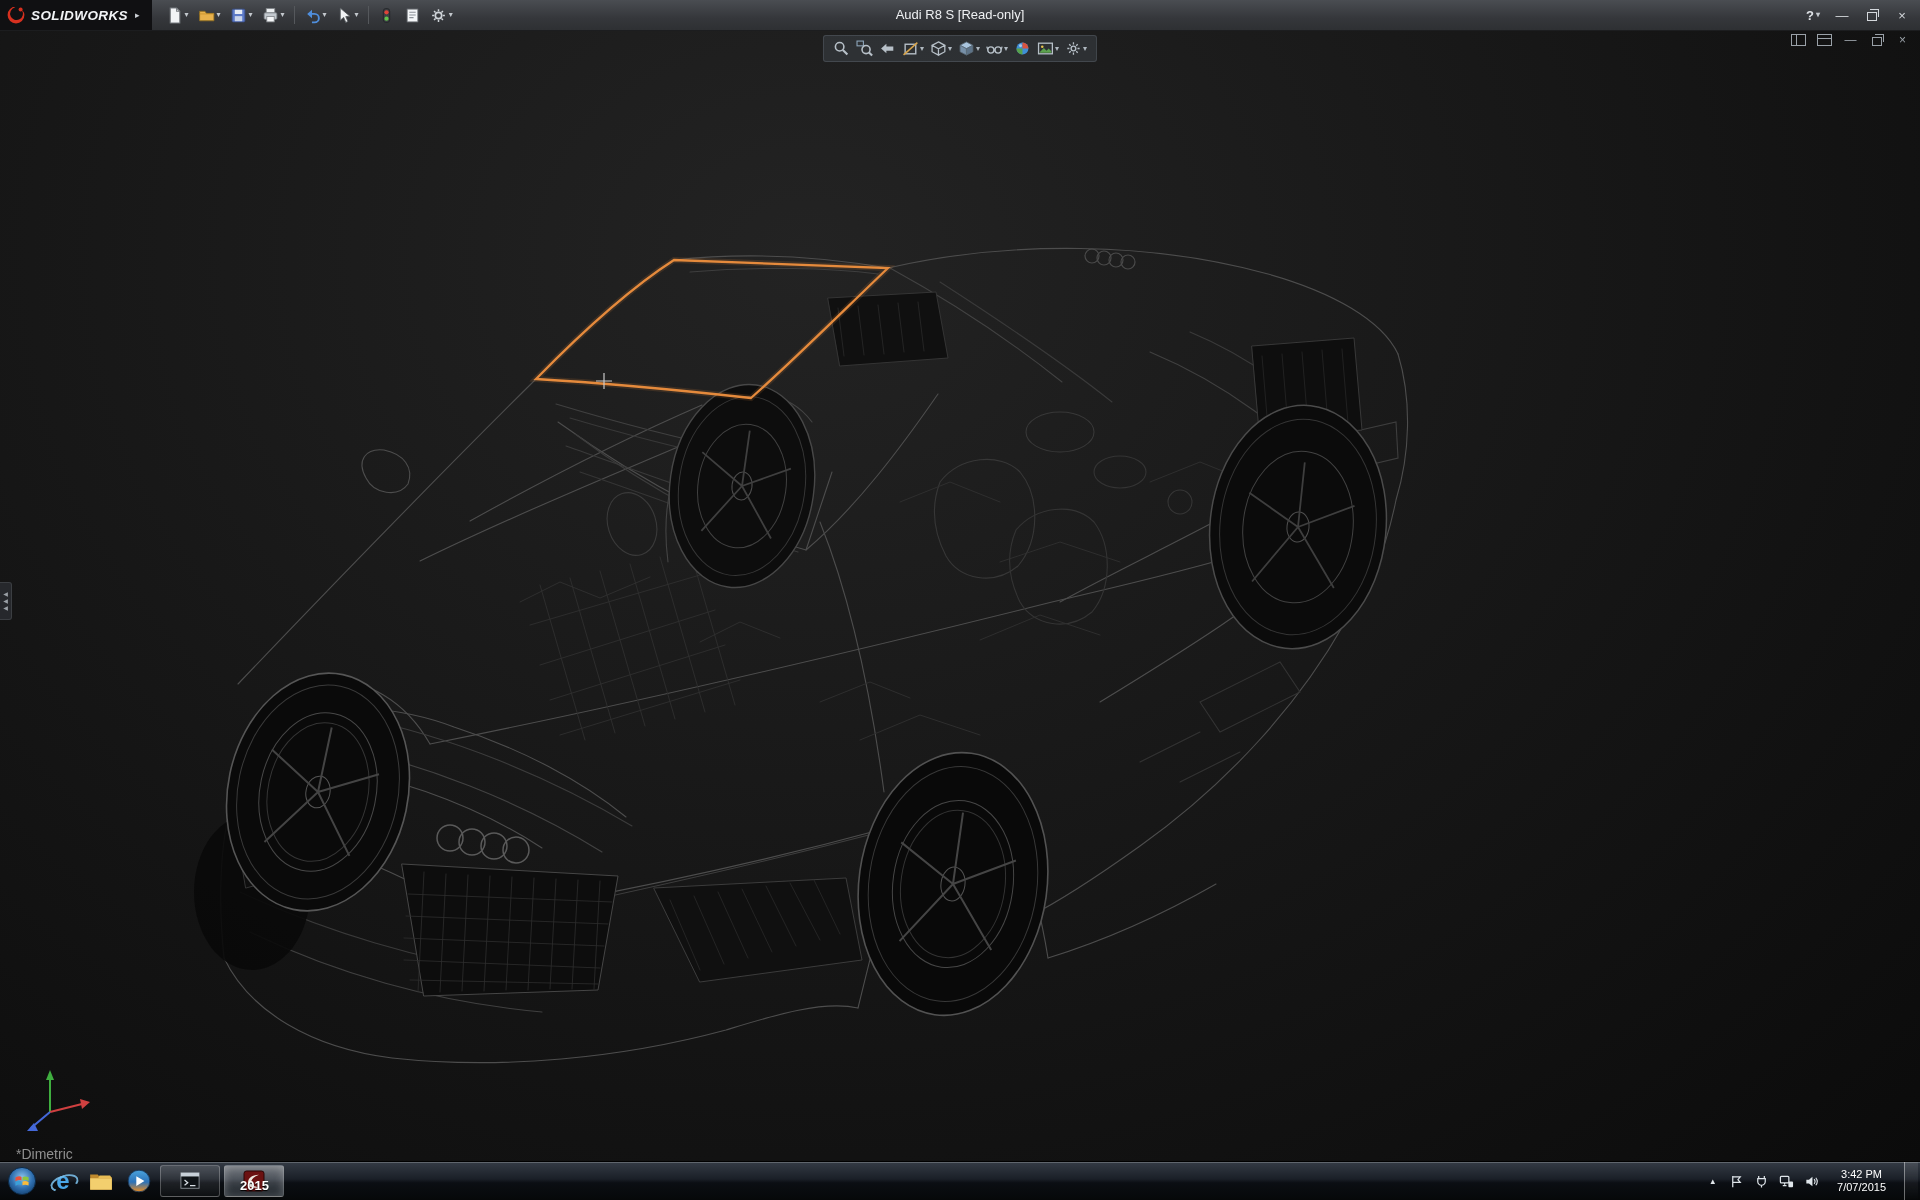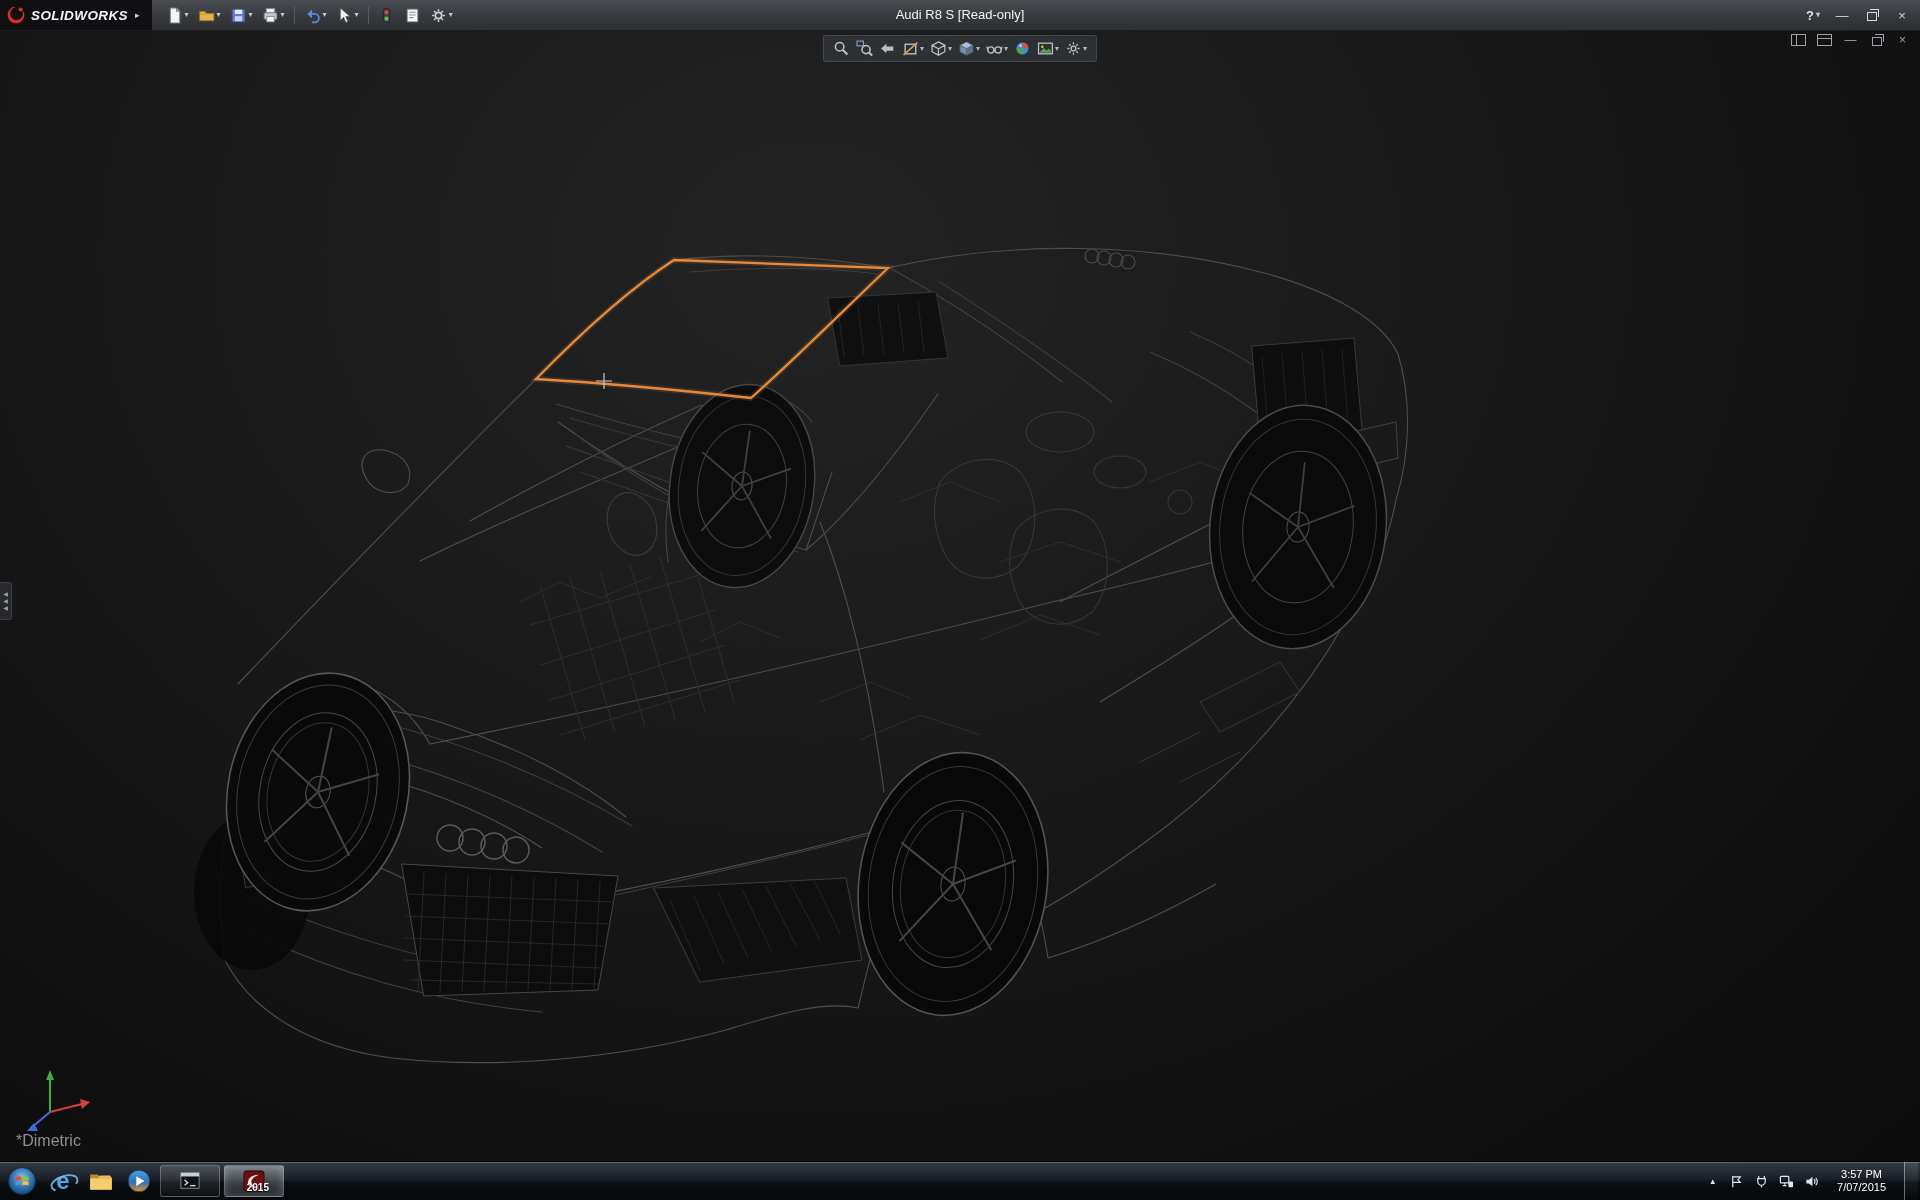--- a/index.html
+++ b/index.html
@@ -52,39 +52,39 @@
   .pane.h::after{content:"";position:absolute;left:0;right:0;top:3px;height:1px;background:#9aa1a8;}
   .restore-sq.dim{border-color:#9aa1a8;}
   .restore-sq.dim::before{border-color:#9aa1a8;}
 
   
   .collapse-tab{position:absolute;left:0;top:552px;width:11px;height:36px;
     background:#26282c;border:1px solid #3b3e42;border-left:none;border-radius:0 3px 3px 0;
     display:flex;flex-direction:column;align-items:center;justify-content:center;cursor:pointer;}
   .collapse-tab span{color:#9aa0a6;font-size:6px;line-height:7px;}
 
-  .orientation-label{position:absolute;left:16px;bottom:12px;color:#8f8f8f;font-size:16px;}
+  .orientation-label{position:absolute;left:16px;bottom:0px;color:#8f8f8f;font-size:14px;}
 
   
   #taskbar{position:absolute;left:0;right:0;bottom:0;height:38px;display:flex;align-items:center;
     background:linear-gradient(#343b45,#1a1f27 45%,#0b0e13 55%,#060809);
     box-shadow:inset 0 1px 0 rgba(255,255,255,.22);border-top:1px solid #000;z-index:30;}
   .start-btn{width:44px;height:38px;display:grid;place-items:center;cursor:pointer;}
   .ql-btn{width:38px;height:38px;display:grid;place-items:center;cursor:pointer;border-radius:3px;}
   .ie-wrap{position:relative;width:26px;height:26px;display:grid;place-items:center;}
   .ie-e{color:#4aa7e8;font-size:24px;font-weight:bold;line-height:24px;}
   .ie-wrap::after{content:"";position:absolute;left:0px;top:7px;width:25px;height:12px;
     border:2px solid rgba(126,195,239,.85);border-bottom-color:transparent;border-radius:50%;
     transform:rotate(-18deg);}
   .task-btn{width:58px;height:30px;margin:0 2px;border:1px solid rgba(255,255,255,.25);border-radius:3px;
     background:linear-gradient(rgba(255,255,255,.14),rgba(255,255,255,.03));
     display:grid;place-items:center;cursor:pointer;position:relative;}
   .task-btn.active{background:linear-gradient(rgba(255,255,255,.34),rgba(140,170,200,.16));
     box-shadow:inset 0 0 8px rgba(255,255,255,.28);}
-  .sw-year{position:absolute;right:14px;bottom:3px;font-size:10px;font-weight:bold;color:#fff;
+  .sw-year{position:absolute;right:14px;bottom:3px;font-size:13px;font-weight:bold;color:#fff;
     text-shadow:0 1px 1px #000;}
   .tray{margin-left:auto;display:flex;align-items:center;gap:9px;padding-right:2px;}
   .tray-arrow{color:#e2e7eb;font-size:9px;cursor:pointer;padding:4px;}
   .tray-ic{width:16px;height:16px;display:grid;place-items:center;cursor:pointer;}
   .clock{text-align:center;color:#fff;font-size:11px;line-height:13px;padding:0 9px;cursor:default;}
   .show-desktop{width:13px;height:38px;border-left:1px solid rgba(255,255,255,.4);
     background:linear-gradient(rgba(255,255,255,.10),rgba(255,255,255,0));cursor:pointer;}
 </style>
 </head>
 <body>
@@ -496,19 +496,19 @@
           <rect x="10" y="8" width="5" height="6" rx="1" fill="#dfe5ea"></rect>
         </svg>
       </span>
       <span class="tray-ic">
         <svg width="15" height="15" viewBox="0 0 16 16">
           <path d="M2.5 6 h2.8 L9 3 v10 L5.3 10 H2.5 Z" fill="#dfe5ea"></path>
           <path d="M10.8 5.5 a4 4 0 0 1 0 5 M12.6 4 a6.5 6.5 0 0 1 0 8" stroke="#dfe5ea" fill="none" stroke-width="1.2"></path>
         </svg>
       </span>
       <div class="clock">
-        <div>3:57 PM</div>
+        <div>3:42 PM</div>
         <div>7/07/2015</div>
       </div>
       <div class="show-desktop"></div>
     </div>
   </div>
 </div>
 
 </body></html>

